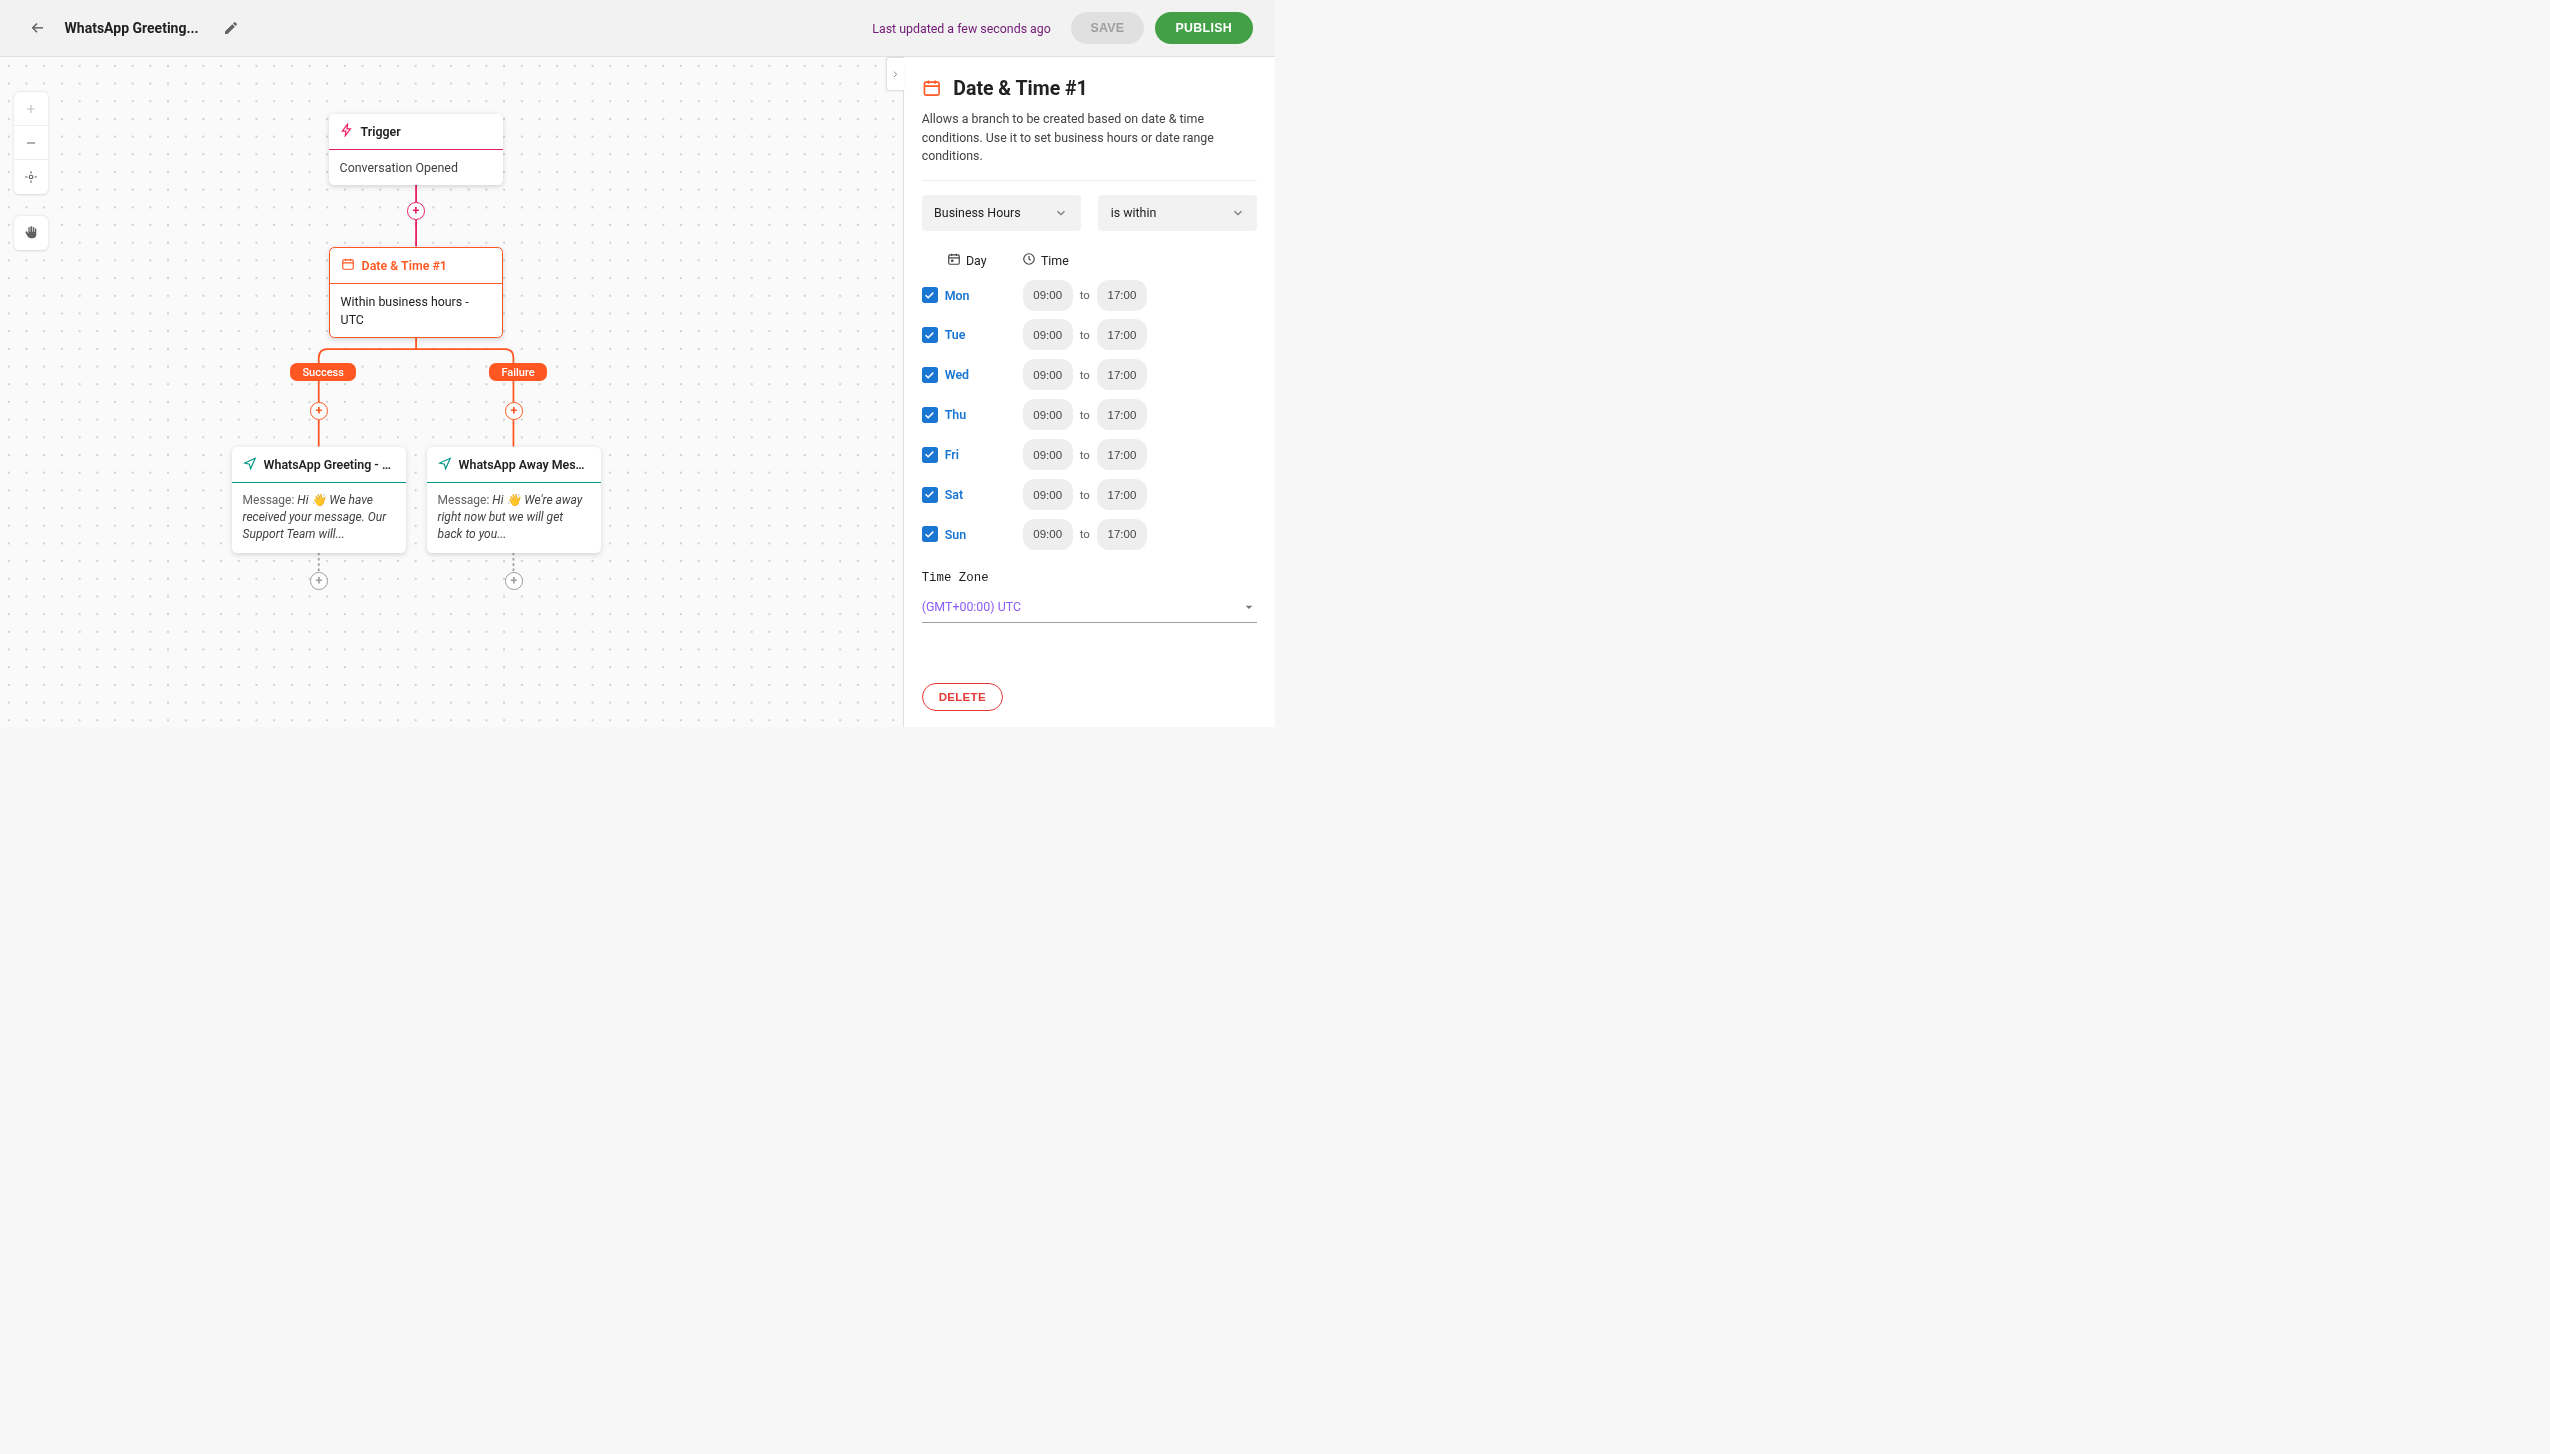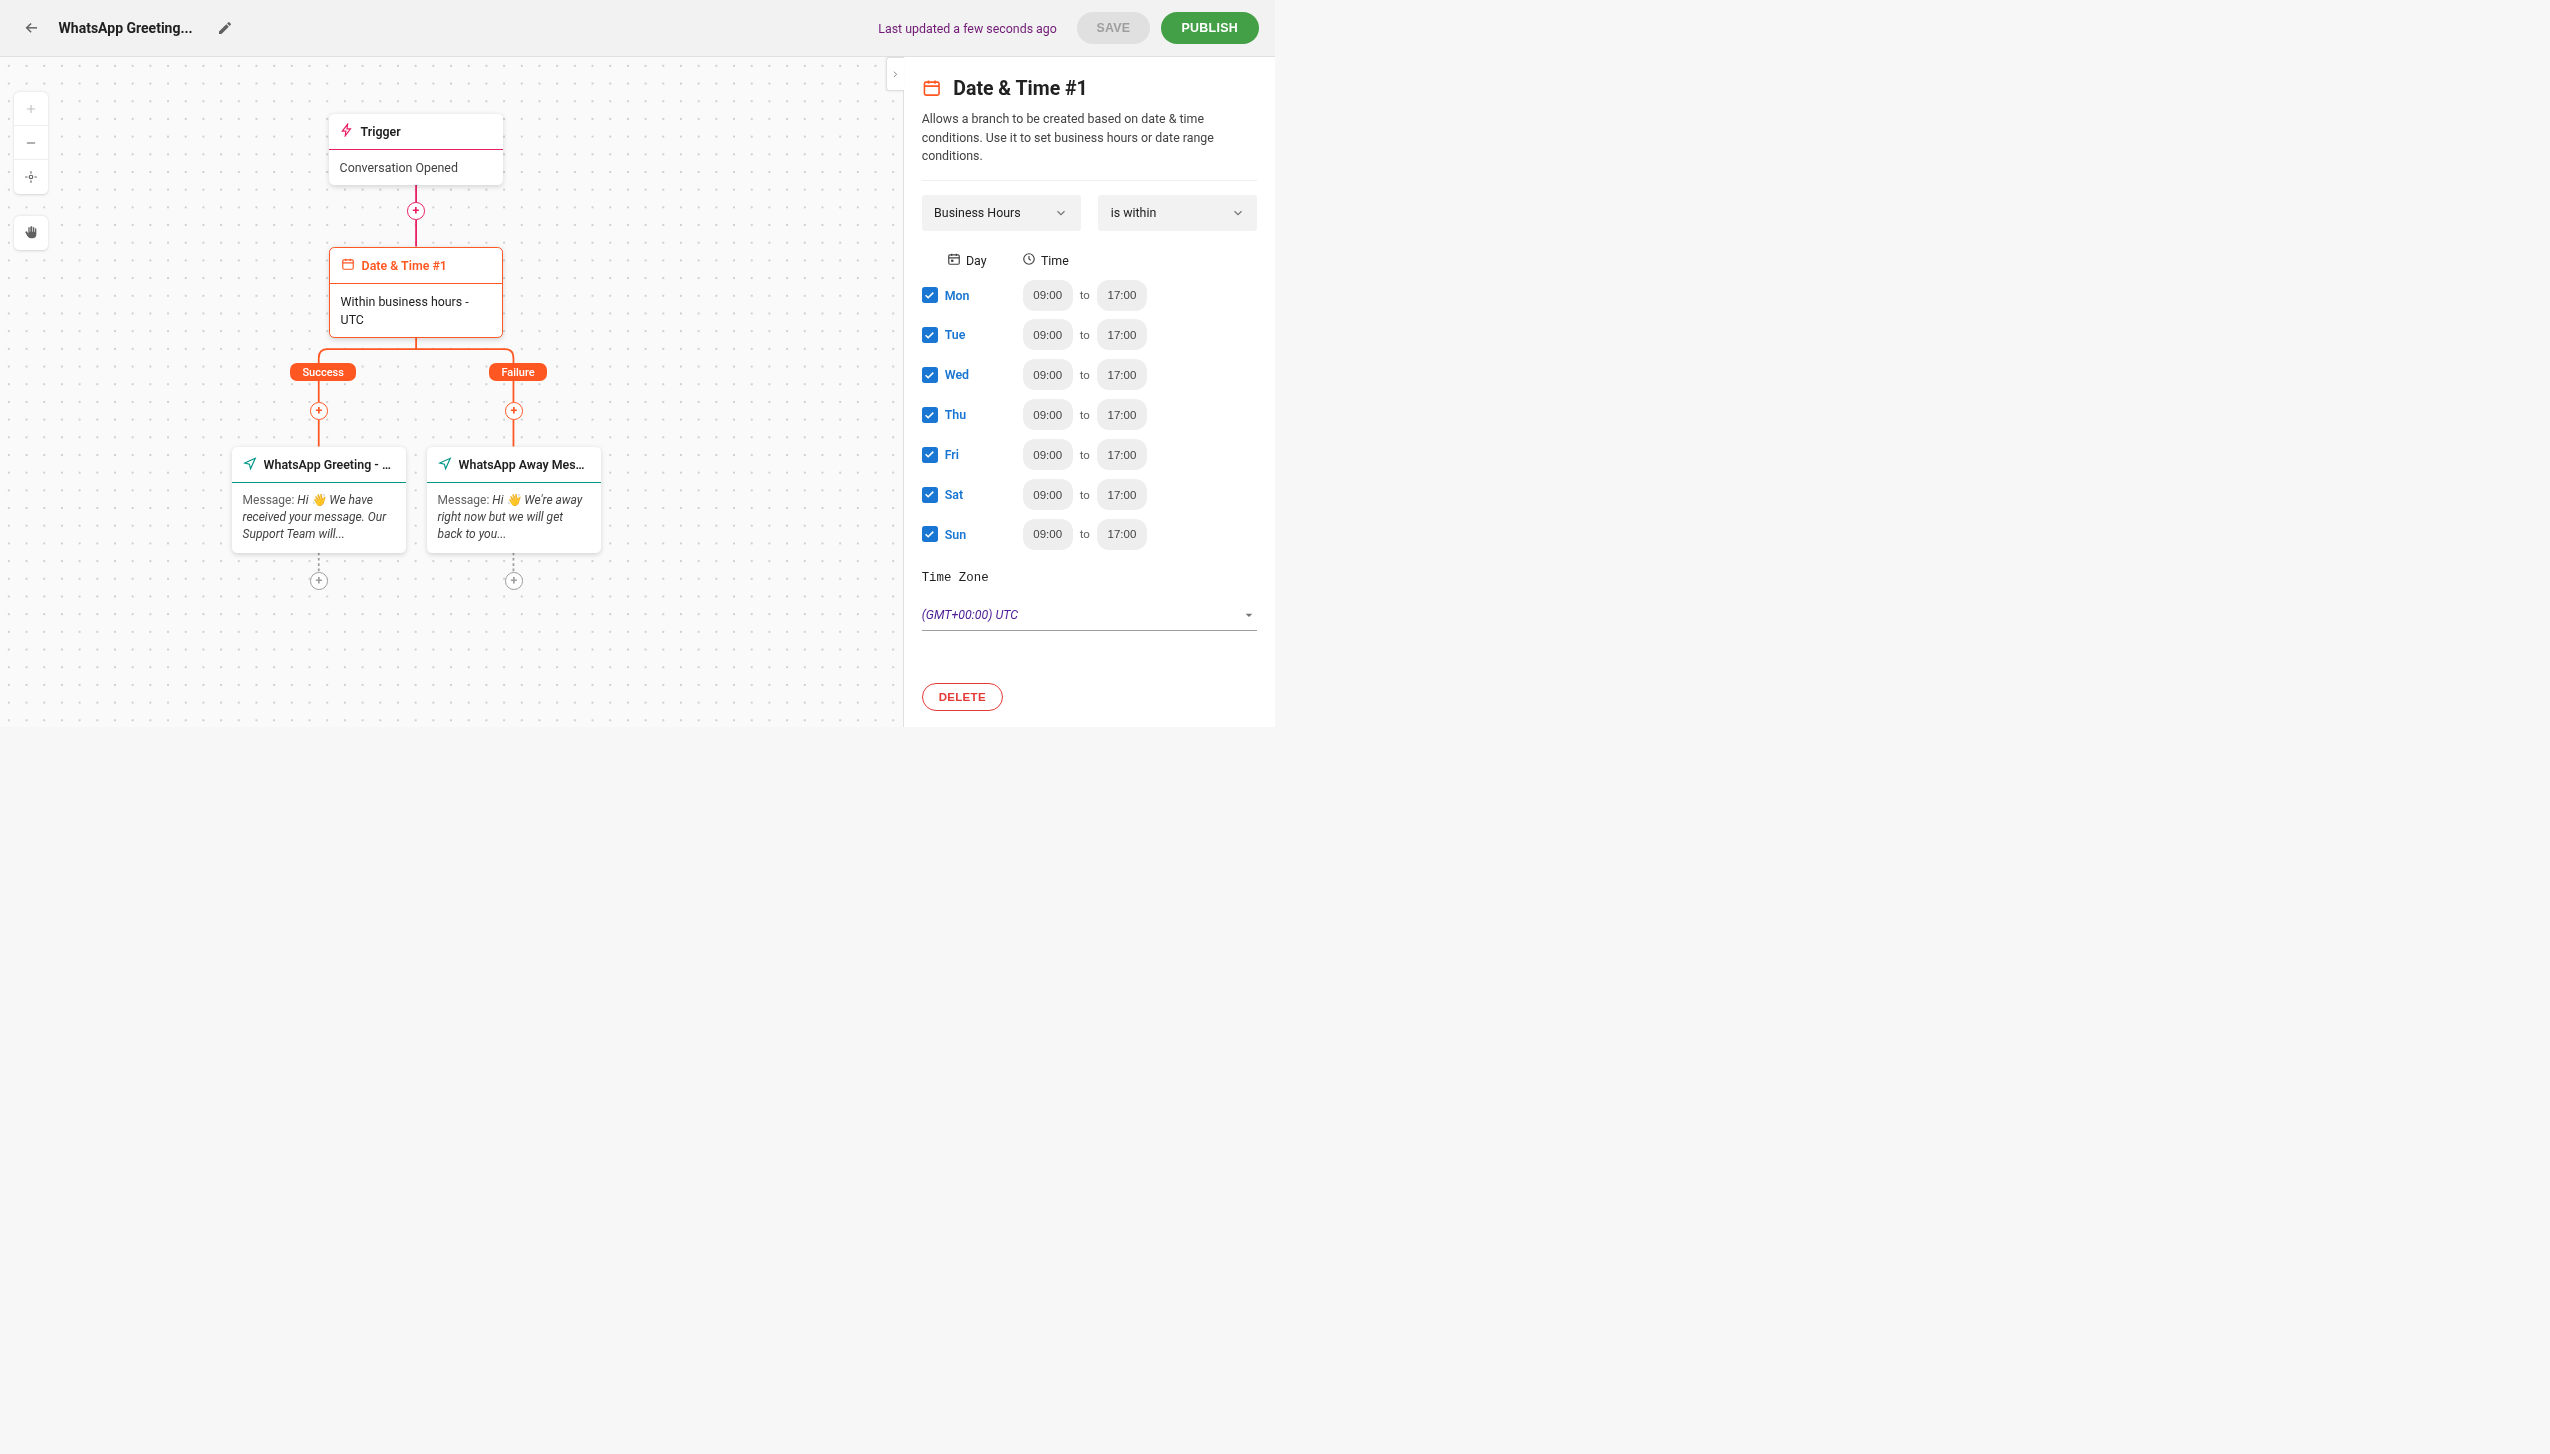--- a/index.html
+++ b/index.html
@@ -11,21 +11,21 @@
       background: #f7f7f7;
       font-size: 12.4px;
       color: #424242;
     }
     
     .header {
       height: 57px;
       width: 100%;
       display: flex;
       align-items: center;
-      padding: 0 16px;
+      padding: 0 22px;
       background: #f2f2f2;
       border-bottom: 0.9px solid #e0e0e0;
     }
     .back-btn {
       width: 32px; height: 32px;
       display: flex; align-items: center; justify-content: center;
       color: #616161;
       cursor: pointer;
     }
     .title {
@@ -290,29 +290,28 @@
       width: 50px; height: 31px;
       text-align: center;
       font-size: 11.5px;
       color: #424242;
       cursor: text;
     }
     .to-label { font-size: 11.5px; color: #616161; }
 
     .tz-label { margin-top: 21px; font-size: 12.4px; color: #212121; font-family: Liberation Mono, monospace; }
     .tz-select {
-      margin-top: 15px;
+      margin-top: 7px;
       padding: 7px 0;
       border: none;
       border-bottom: 0.9px solid #9e9e9e;
       font-size: 12.4px;
-      color: #4c1d95;
+      color: #8b5cf6;
       display: flex; justify-content: space-between; align-items: center;
       cursor: pointer;
-      font-style: italic;
     }
 
     .panel-spacer { flex: 1; }
     .delete-btn {
       align-self: flex-start;
       border: 0.9px solid #e53935;
       color: #e53935;
       background: transparent;
       padding: 7px 16px;
       border-radius: 17.7px;

